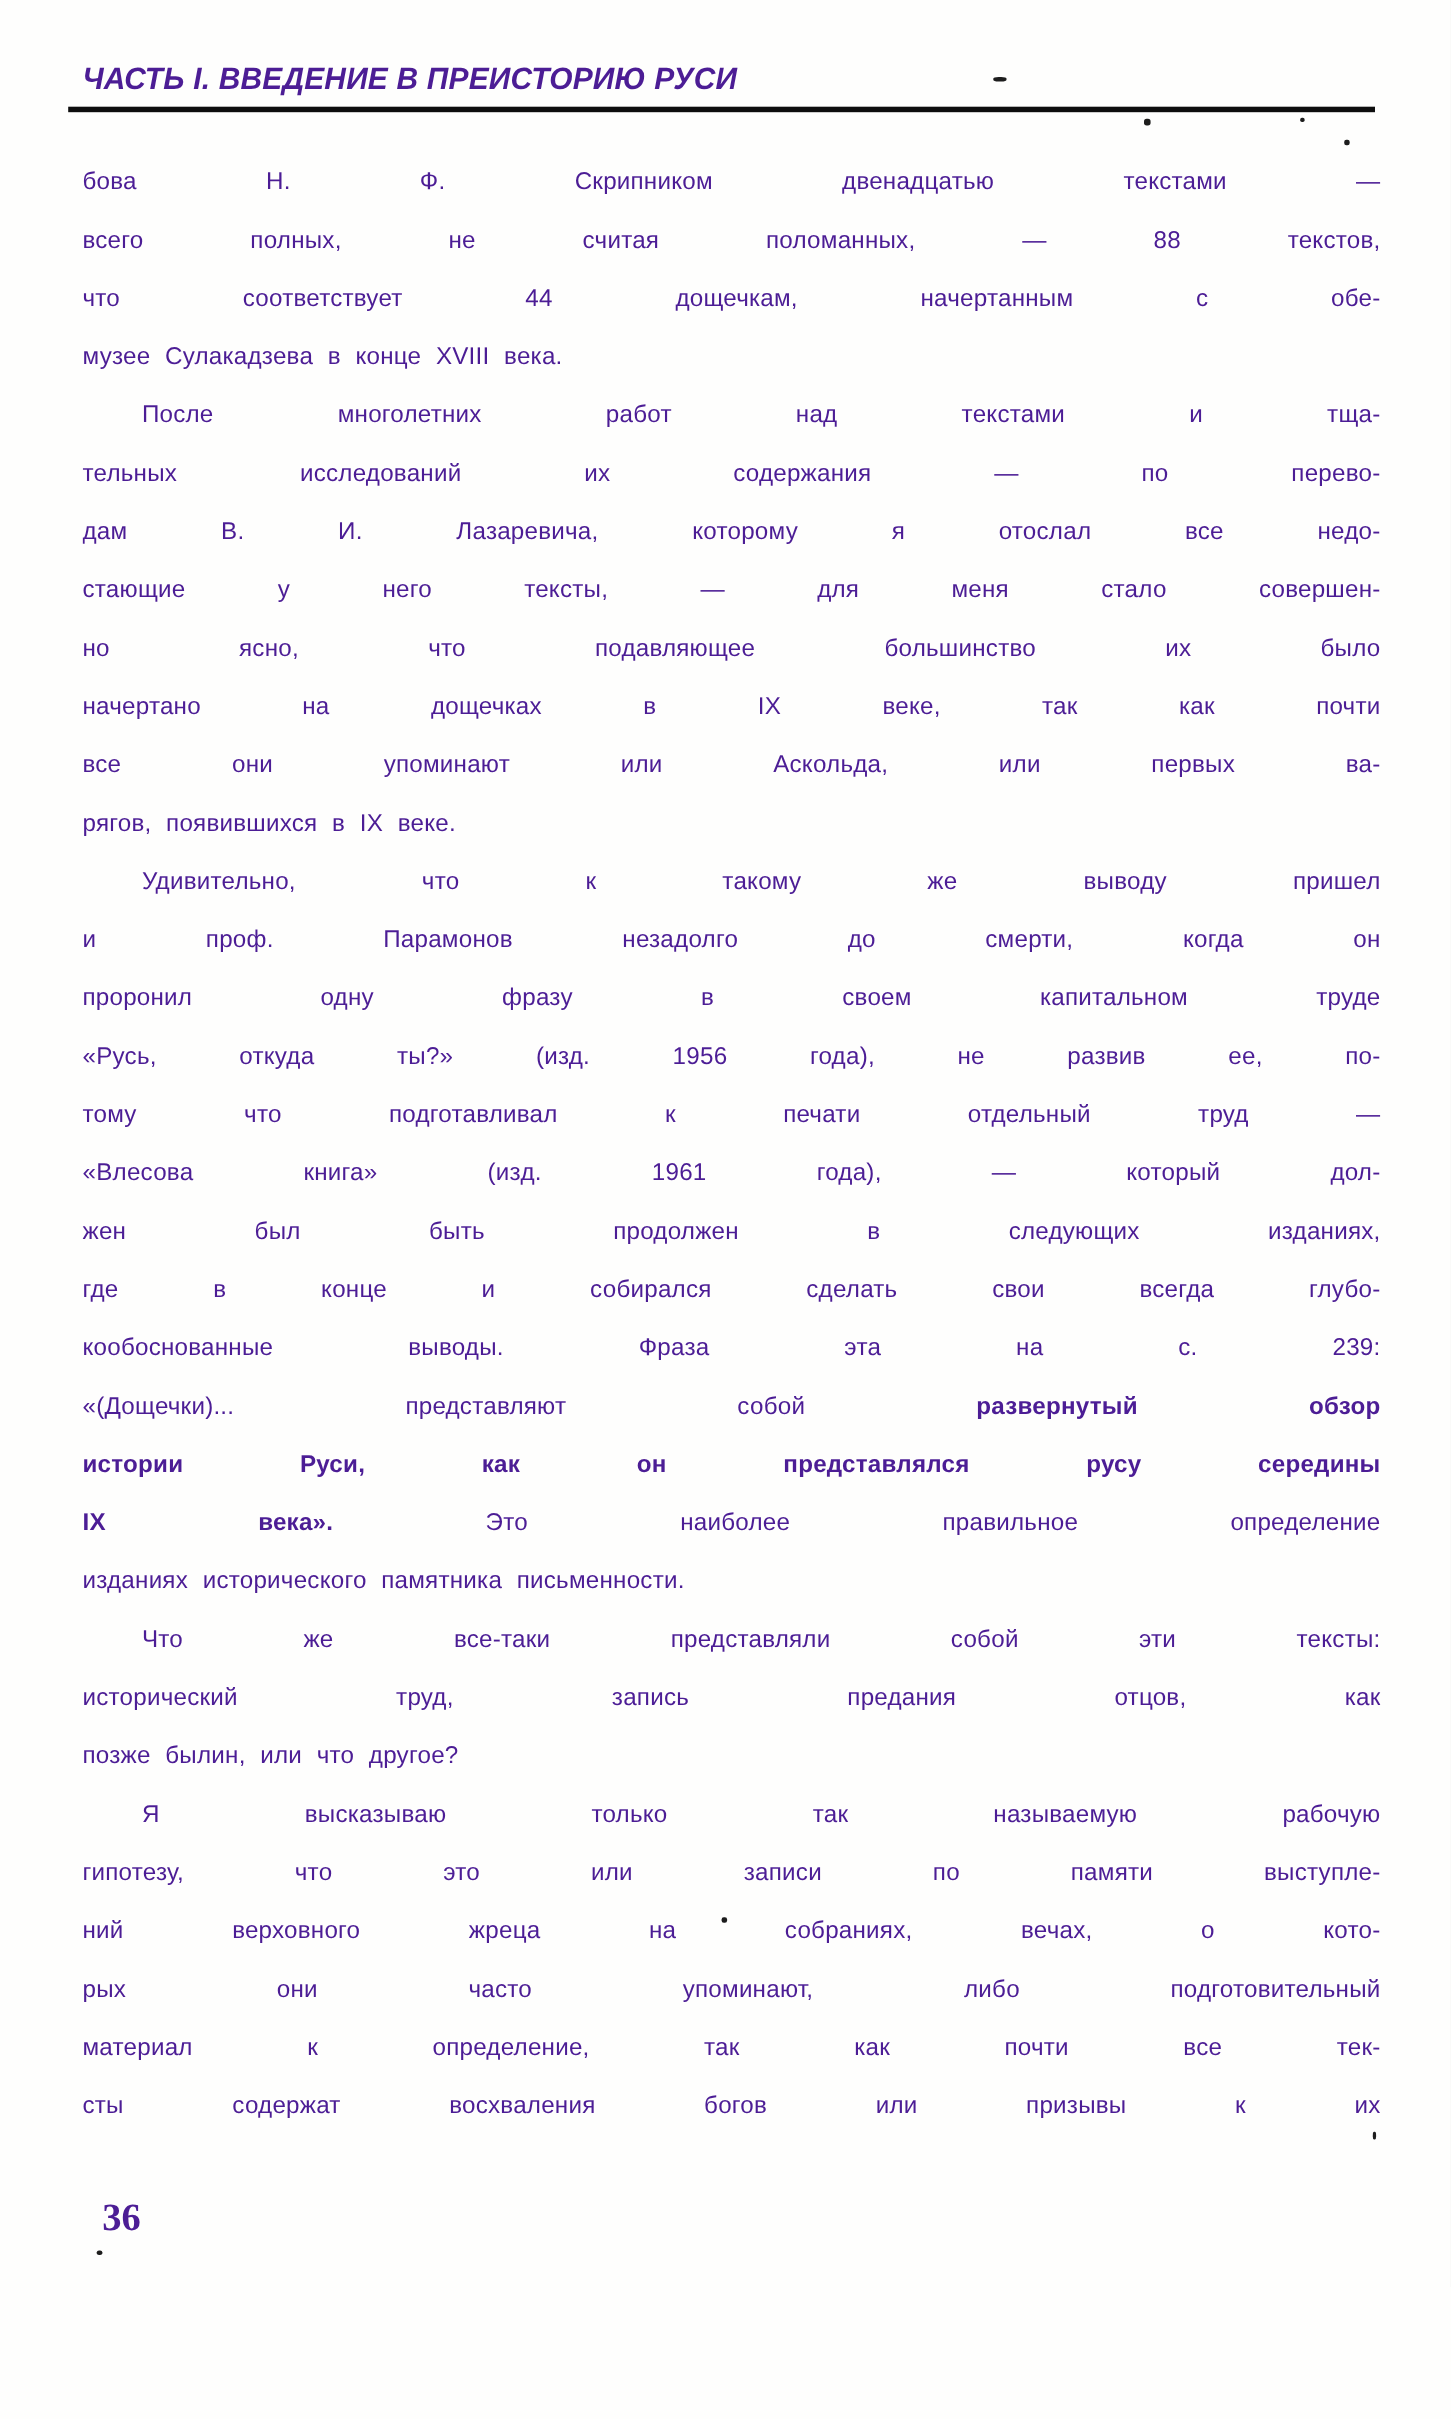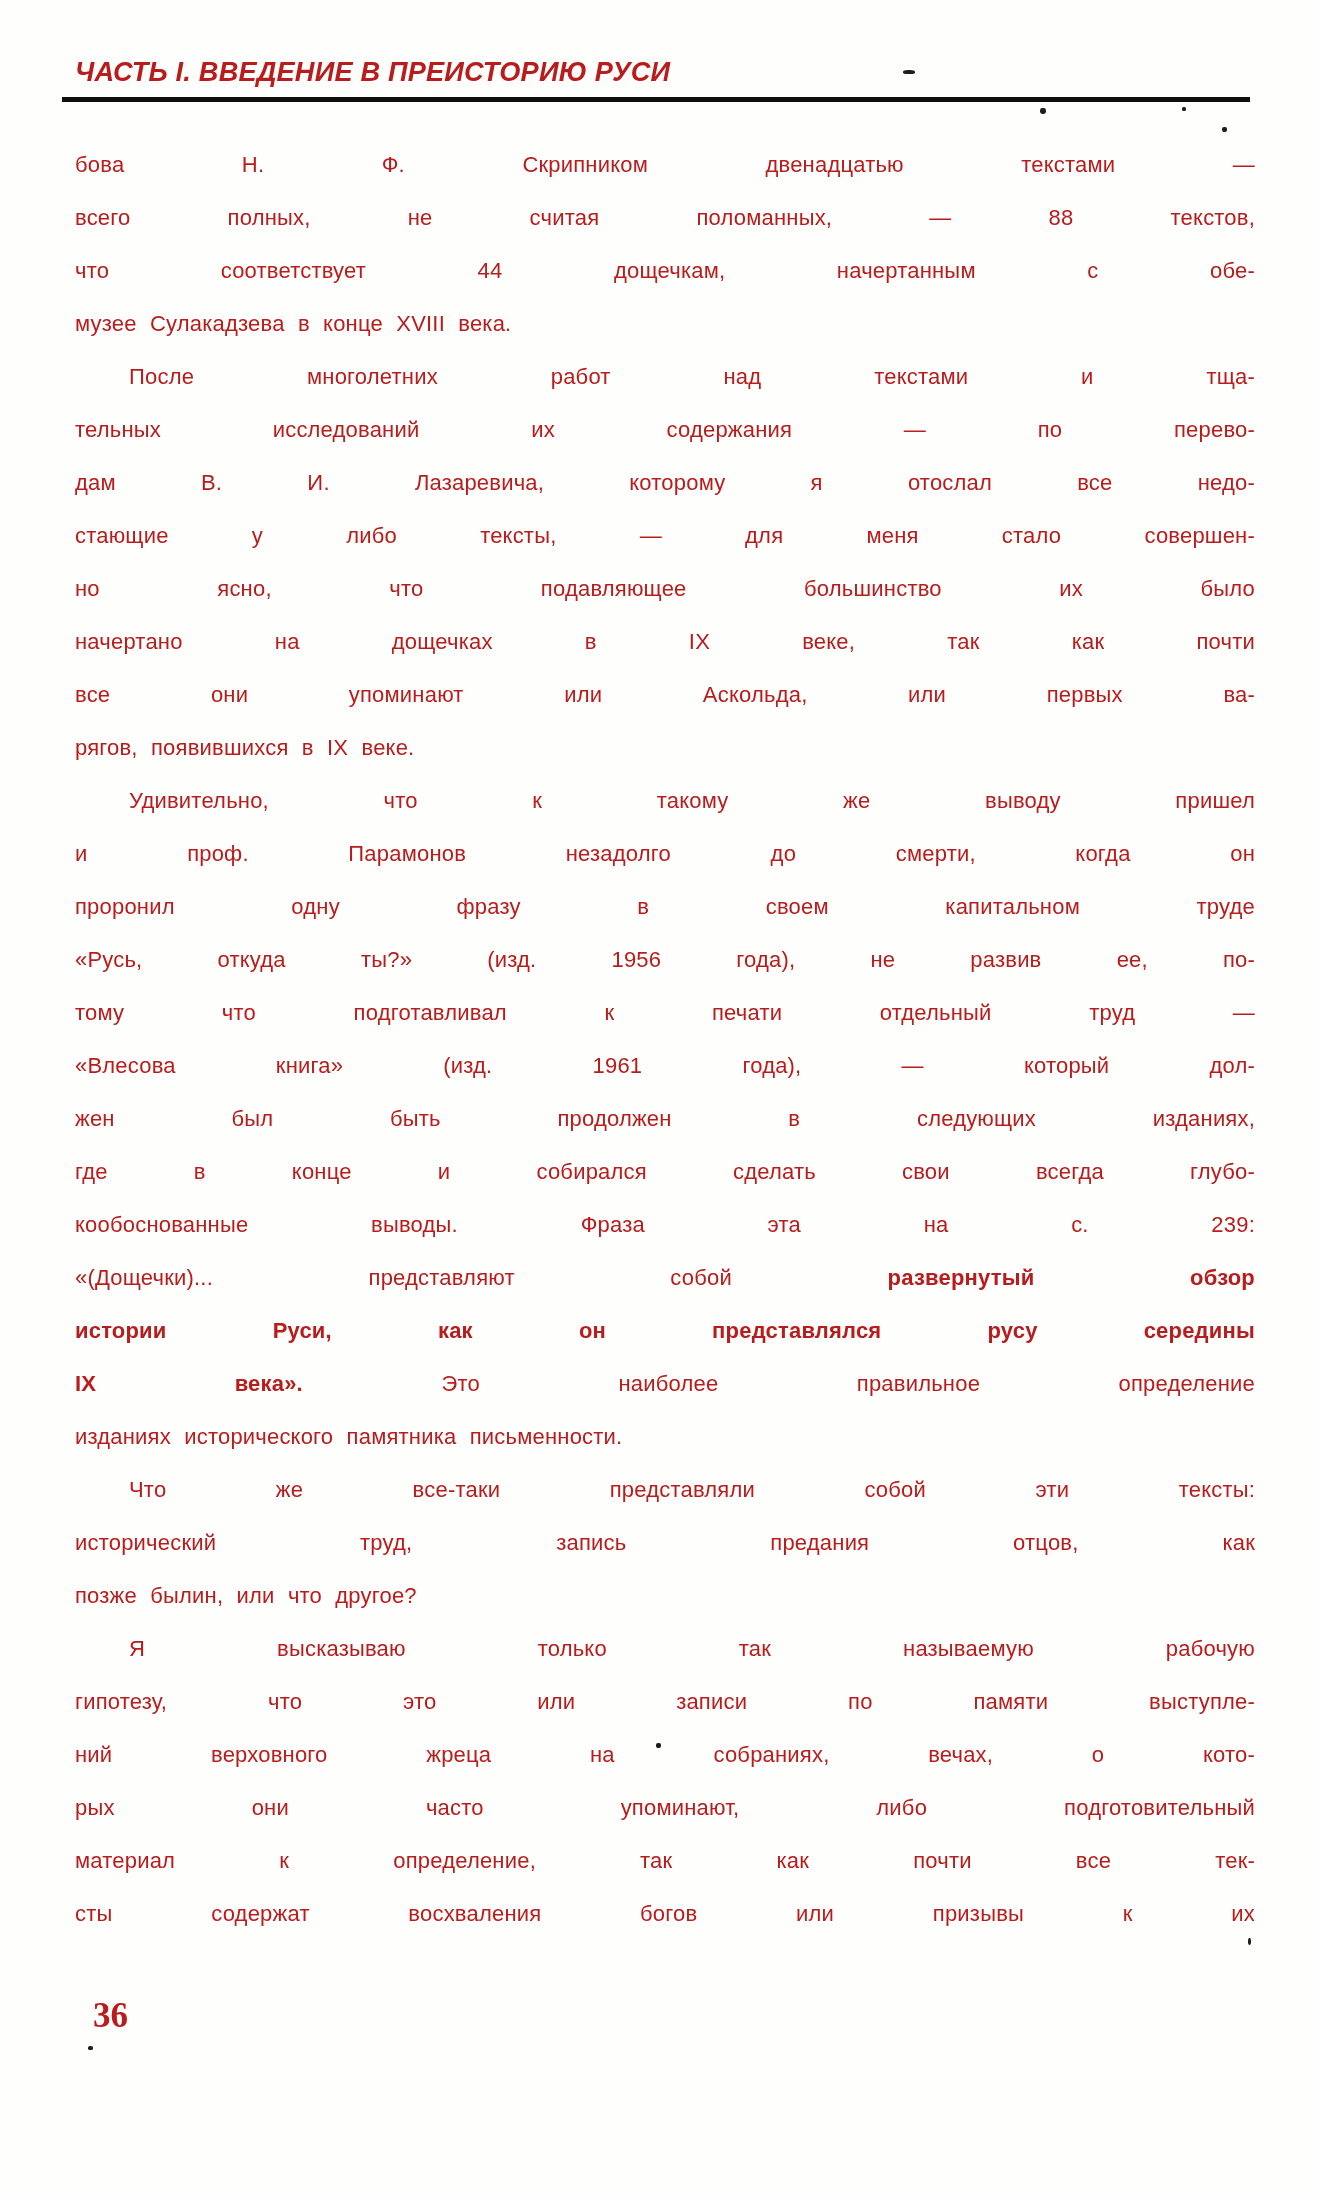--- a/index.html
+++ b/index.html
@@ -1,21 +1,21 @@
 <!DOCTYPE html>
 <html><head>
 <meta charset="utf-8">
 <style>
   html, body { margin:0; padding:0; background:#d8d8d8; }
   .page {
     position:relative;
     width:1319px; height:2199px;
     margin:0 auto;
     background:#fefefd;
-    color:#b91c1c;
+    color:#4c1d95;
     overflow:hidden;
   }
   .running-header {
     position:absolute; top:56px; left:75px;
     font-family:"Liberation Sans", sans-serif;
     font-style:italic; font-weight:700;
     font-size:28px; letter-spacing:0.2px;
     white-space:nowrap;
     transform:scaleX(0.97); transform-origin:left center;
   }
@@ -62,21 +62,21 @@
   <div class="header-rule"></div>
 
   <main class="body-lines" id="body-lines">
       <div class="line"><span>бова Н. Ф. Скрипником двенадцатью текстами —</span></div>
       <div class="line"><span>всего полных, не считая поломанных, — 88 текстов,</span></div>
       <div class="line"><span>что соответствует 44 дощечкам, начертанным с обе-</span></div>
       <div class="line no-fill"><span>музее Сулакадзева в конце XVIII века.</span></div>
       <div class="line indent"><span>После многолетних работ над текстами и тща-</span></div>
       <div class="line"><span>тельных исследований их содержания — по перево-</span></div>
       <div class="line"><span>дам В. И. Лазаревича, которому я отослал все недо-</span></div>
-      <div class="line"><span>стающие у либо тексты, — для меня стало совершен-</span></div>
+      <div class="line"><span>стающие у него тексты, — для меня стало совершен-</span></div>
       <div class="line"><span>но ясно, что подавляющее большинство их было</span></div>
       <div class="line"><span>начертано на дощечках в IX веке, так как почти</span></div>
       <div class="line"><span>все они упоминают или Аскольда, или первых ва-</span></div>
       <div class="line no-fill"><span>рягов, появившихся в IX веке.</span></div>
       <div class="line indent"><span>Удивительно, что к такому же выводу пришел</span></div>
       <div class="line"><span>и проф. Парамонов незадолго до смерти, когда он</span></div>
       <div class="line"><span>проронил одну фразу в своем капитальном труде</span></div>
       <div class="line"><span>«Русь, откуда ты?» (изд. 1956 года), не развив ее, по-</span></div>
       <div class="line"><span>тому что подготавливал к печати отдельный труд —</span></div>
       <div class="line"><span>«Влесова книга» (изд. 1961 года), — который дол-</span></div>

